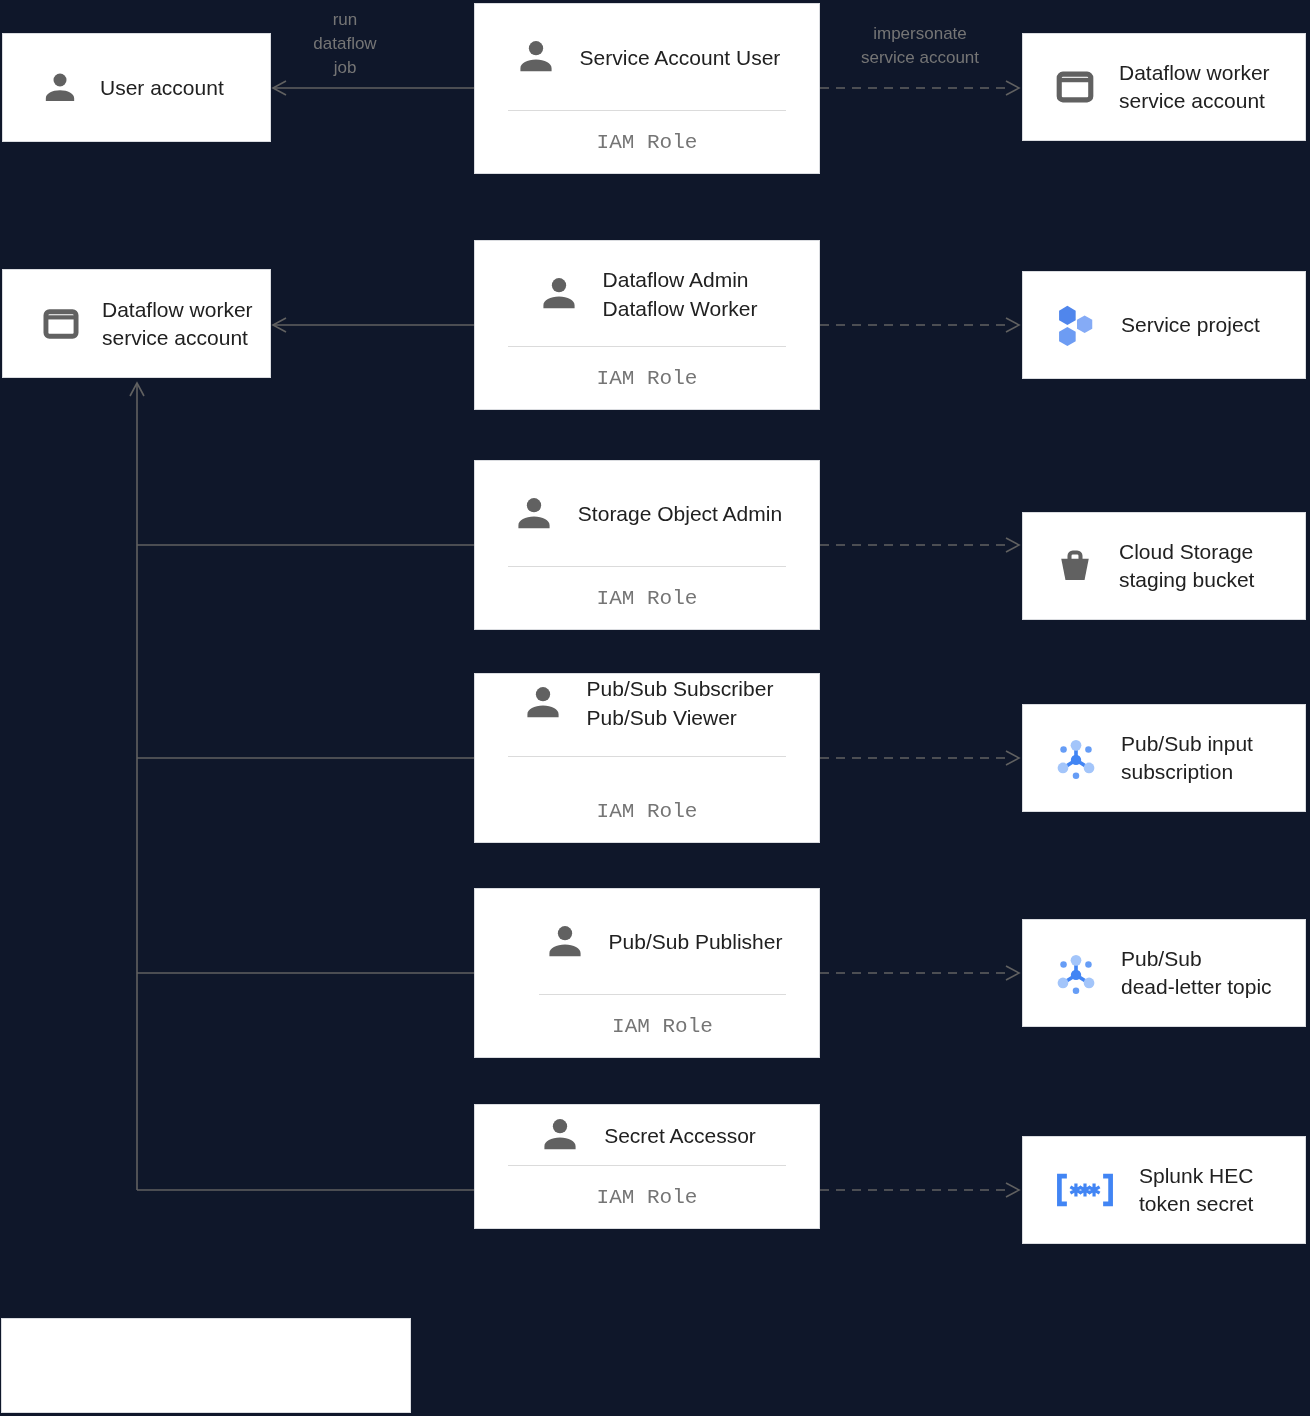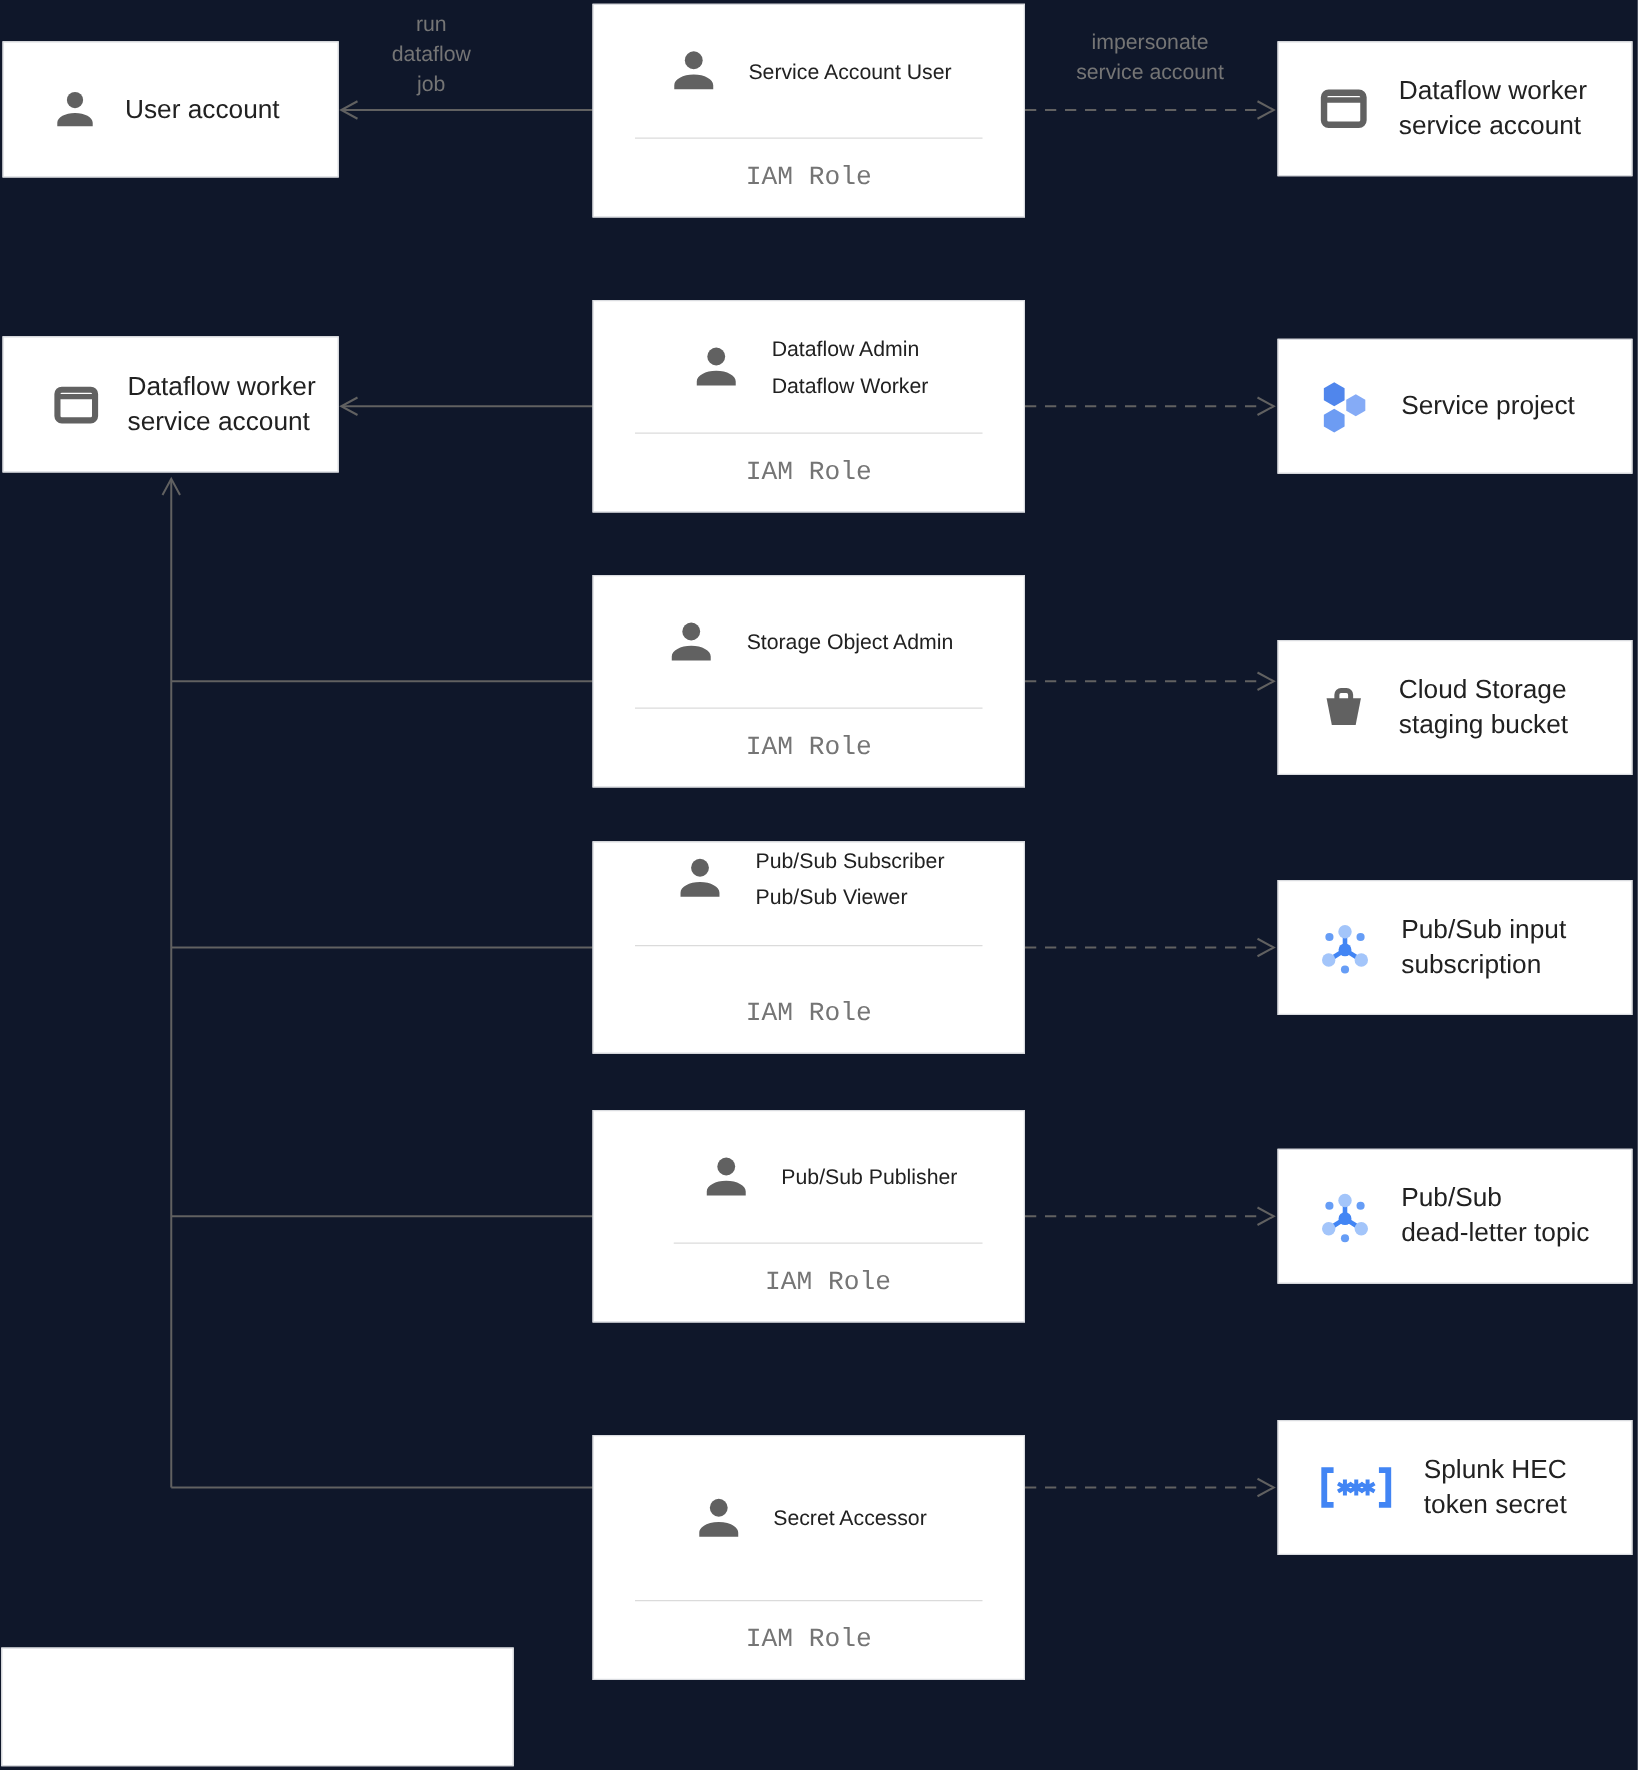--- a/index.html
+++ b/index.html
@@ -9,21 +9,21 @@
 
   .box { position:absolute; background:#fff; border:1px solid #DADCE0; }
 
   
   .acct-box { width:269px; height:109px; left:2px; display:flex; align-items:center; padding-left:37px; gap:20px; }
   .acct-label { font-size:21px; line-height:28px; color:#212121; white-space:pre-line; }
 
   
   .role-box { left:474px; width:346px; display:flex; flex-direction:column; }
   .role-top { flex:1; display:flex; align-items:center; justify-content:center; gap:22px; padding:0 14px; }
-  .role-title { font-size:17px; line-height:29px; color:#212121; white-space:pre-line; }
+  .role-title { font-size:21px; line-height:29px; color:#212121; white-space:pre-line; }
   .role-divider { height:1px; background:#DBDBDB; margin:0 33px; }
   .role-sub { height:62px; display:flex; align-items:center; justify-content:center; font-size:21px; color:#757575;font-family:Liberation Mono, monospace; }
 
   
   .res-box { left:1022px; width:284px; height:108px; display:flex; align-items:center; padding-left:30px; gap:22px; }
   .res-label { font-size:21px; line-height:28px; color:#212121; white-space:pre-line; }
 
   .edge-label { position:absolute; font-size:17px; line-height:24px; color:#757575; text-align:center; white-space:pre-line; }
 
   
@@ -168,21 +168,21 @@
       <svg class="icon" width="44" height="44" viewBox="0 0 24 24" fill="#616161">
           <circle cx="12" cy="7.2" r="3.9"></circle>
           <path d="M12 13.4c-4.7 0-8.5 2.1-8.5 4.7v1.7h17v-1.7c0-2.6-3.8-4.7-8.5-4.7z"></path>
         </svg>
       <div class="role-title">Pub/Sub Publisher</div>
     </div>
     <div class="role-divider"></div>
     <div class="role-sub">IAM Role</div>
   </div>
 
-  <div class="box role-box" style="top:1148px; height:196px;">
+  <div class="box role-box" style="top:1104px; height:125px;">
     <div class="role-top">
       <svg class="icon" width="44" height="44" viewBox="0 0 24 24" fill="#616161">
           <circle cx="12" cy="7.2" r="3.9"></circle>
           <path d="M12 13.4c-4.7 0-8.5 2.1-8.5 4.7v1.7h17v-1.7c0-2.6-3.8-4.7-8.5-4.7z"></path>
         </svg>
       <div class="role-title">Secret Accessor</div>
     </div>
     <div class="role-divider"></div>
     <div class="role-sub">IAM Role</div>
   </div>

